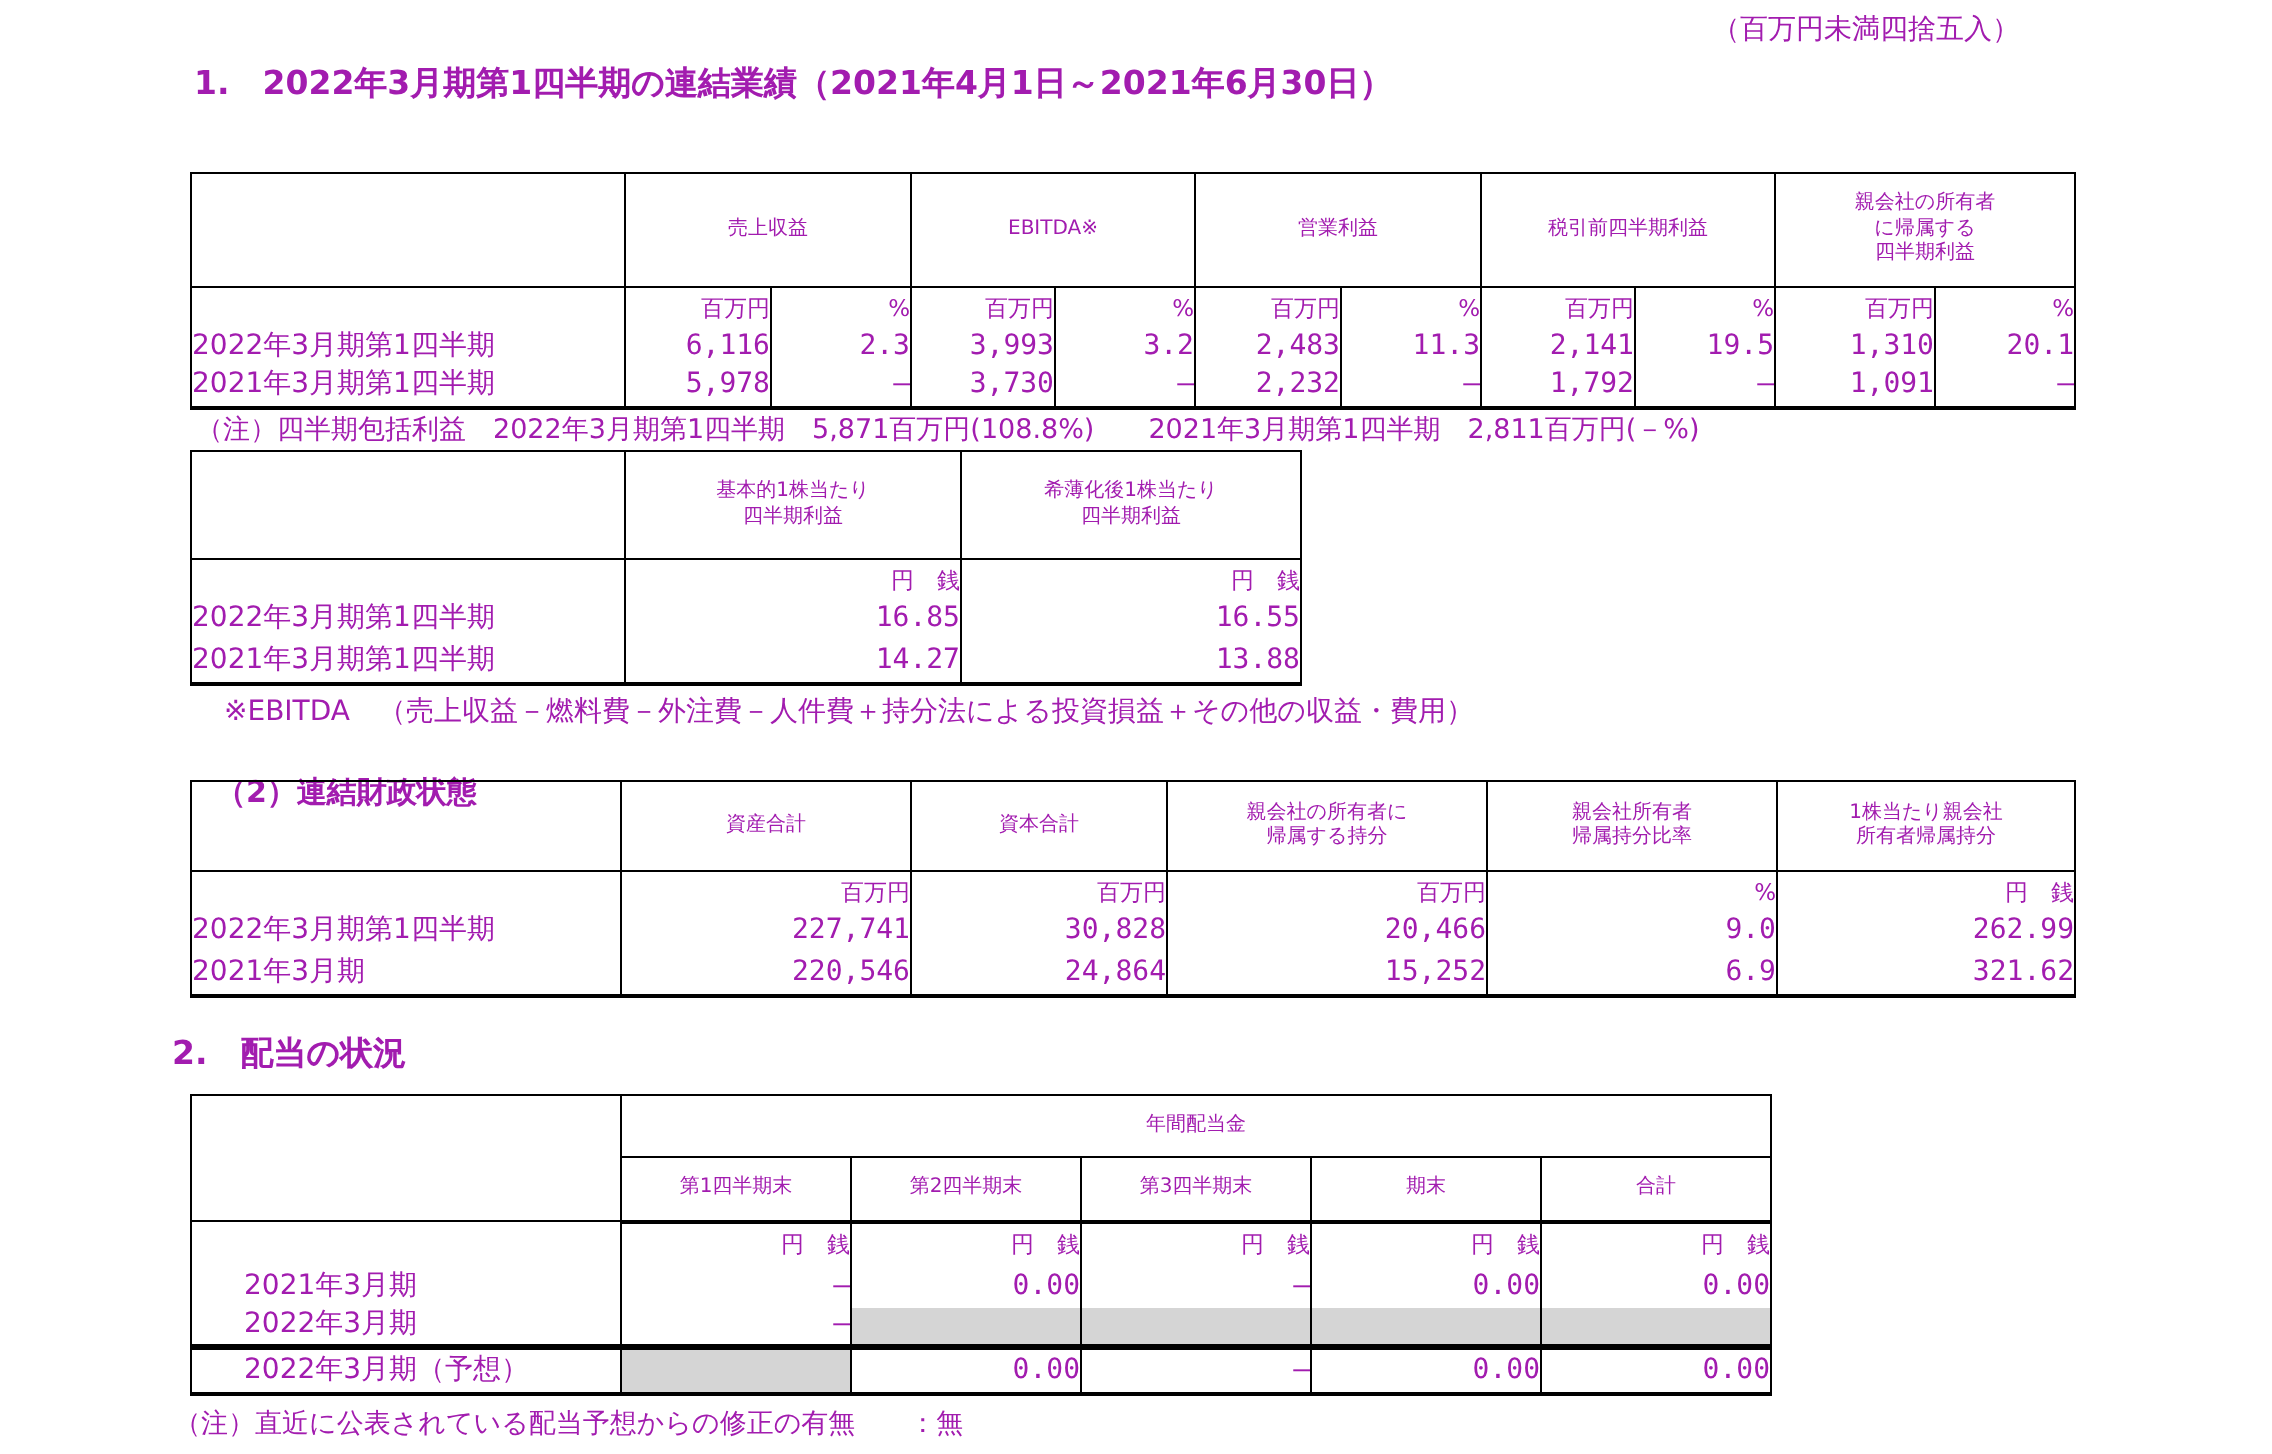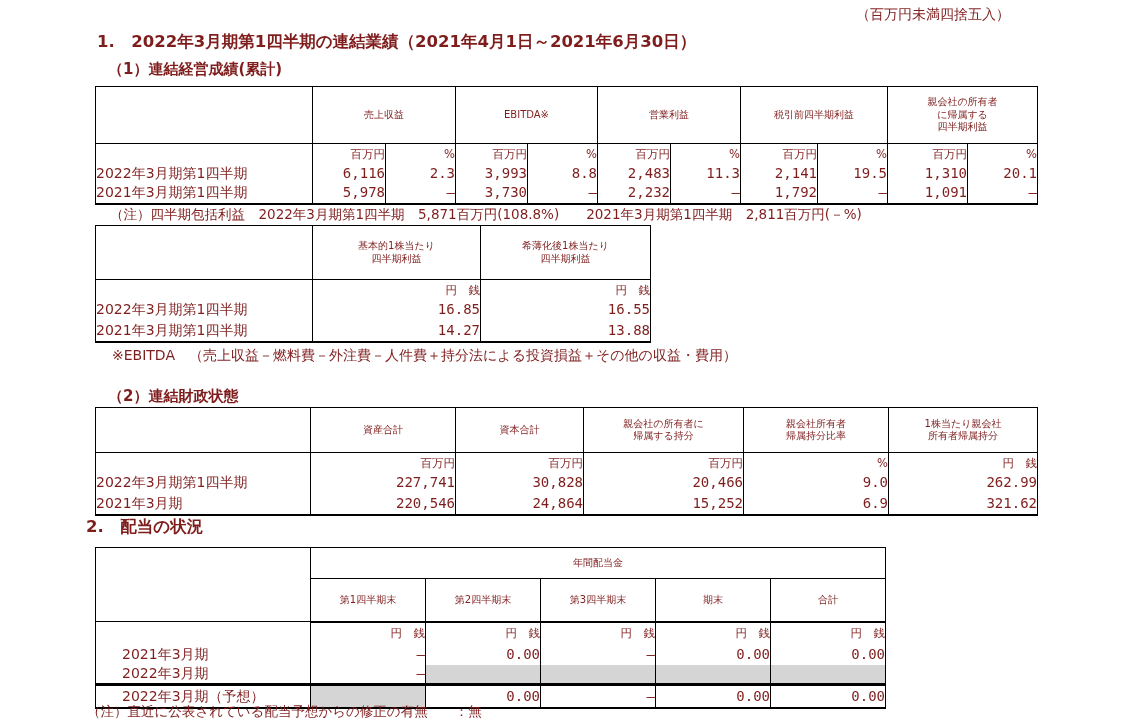--- a/index.html
+++ b/index.html
@@ -1,26 +1,26 @@
 <!DOCTYPE html>
 <html><head>
 <meta charset="utf-8">
 <style>
   html,body{margin:0;padding:0;background:#fff;}
   .page{position:relative;width:1136px;height:727px;background:#ffffff;
-        font-family:"DejaVu Sans","Liberation Sans",sans-serif;color:#7f1d1d;overflow:hidden;}
+        font-family:"DejaVu Sans","Liberation Sans",sans-serif;color:#a21caf;overflow:hidden;}
   .abs{position:absolute;}
   .b{font-weight:bold;}
   .note{white-space:pre;font-size:13.5px;}
   .top-note{top:6px;right:126px;font-size:14px;}
   .title1{left:97px;top:31px;font-size:16.5px;}
   .subrow1{left:108px;top:60px;width:929px;display:flex;justify-content:space-between;align-items:flex-end;}
   .sub-h{font-size:15px;font-weight:bold;}
   .sub-note{font-size:12.5px;}
-  .note1{left:110px;top:206px;}
+  .note1{left:98px;top:206px;}
   .ebitda{left:112px;top:347px;font-size:14px;white-space:pre;}
   .sub2{left:108px;top:387px;}
   .title2{left:86px;top:516px;font-size:16.5px;}
   .note2{left:87px;top:703px;}
 
   table.t{border-collapse:collapse;table-layout:fixed;}
   .t th,.t td{border:0 solid #000;border-left-width:1px;border-right-width:1px;
               padding:0;overflow:hidden;line-height:1.25;}
   .t thead th{border-top-width:1px;border-bottom-width:1px;font-weight:normal;
               text-align:center;vertical-align:middle;white-space:pre-line;font-size:10px;}
@@ -31,46 +31,45 @@
   .unit{font-size:11.5px;white-space:pre;font-family:"DejaVu Sans","Liberation Sans",sans-serif;}
 
   .t1{left:95px;top:86px;}
   .t1 thead tr{height:57px;}
   .t1 .urow{height:20px;} .t1 .drow{height:20px;}
 
   .t2{left:95px;top:225px;}
   .t2 thead tr{height:54px;}
   .t2 .urow{height:20px;} .t2 .drow{height:21px;}
 
-  .t3{left:95px;top:407px;}
+  .t3{left:95px;top:390px;}
   .t3 thead tr{height:45px;}
   .t3 .urow{height:20px;} .t3 .drow{height:21px;}
 
   .t4{left:95px;top:547px;}
   .t4 thead tr.gh{height:31px;}
-  .t4 thead tr.ch{height:43px;}
+  .t4 thead tr.ch{height:32px;}
   .t4 thead th{border-bottom-width:2px;}
   .t4 thead tr.gh th{border-bottom-width:1px;margin-top:40px;}
   .t4 thead th.corner{border-bottom-width:2px;}
   .t4 .urow{height:23px;} .t4 .drow{height:20px;}
   .t4 .lbl{padding-left:26px;}
   .t4 tr.fc td{border-top-width:3px;height:21px;}
   .gy{background:#d5d5d5;}
 </style>
 </head>
 <body>
 
 <div class="page">
 
   <div class="abs top-note">（百万円未満四捨五入）</div>
 
   <div class="abs title1 b">1.　2022年3月期第1四半期の連結業績（2021年4月1日～2021年6月30日）</div>
 
   <div class="abs subrow1">
-    <div class="sub-h">（1）連結経営成績(累計)</div>
   </div>
 
   <table class="t abs t1">
     <colgroup>
       <col style="width:217px">
       <col style="width:73px">
         <col style="width:70px">
       <col style="width:72px">
         <col style="width:70px">
       <col style="width:73px">
@@ -104,21 +103,21 @@
         <td class="num unit">百万円</td>
         <td class="num unit">%</td>
         <td class="num unit">百万円</td>
         <td class="num unit">%</td>
       </tr>
       <tr class="drow">
         <td class="lbl">2022年3月期第1四半期</td>
         <td class="num">6,116</td>
         <td class="num">2.3</td>
         <td class="num">3,993</td>
-        <td class="num">8.8</td>
+        <td class="num">3.2</td>
         <td class="num">2,483</td>
         <td class="num">11.3</td>
         <td class="num">2,141</td>
         <td class="num">19.5</td>
         <td class="num">1,310</td>
         <td class="num">20.1</td>
       </tr>
       <tr class="drow">
         <td class="lbl">2021年3月期第1四半期</td>
         <td class="num">5,978</td>

